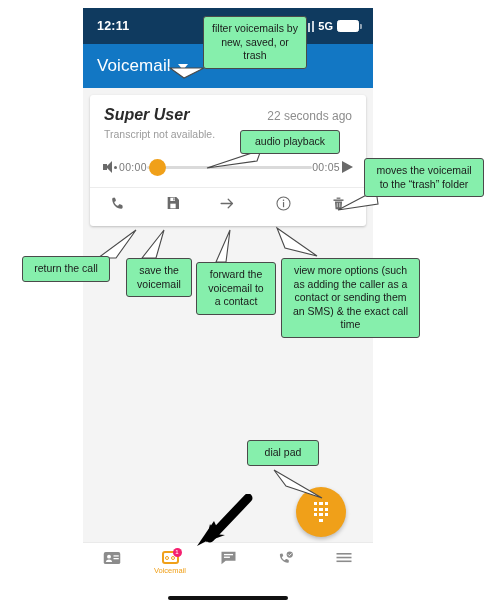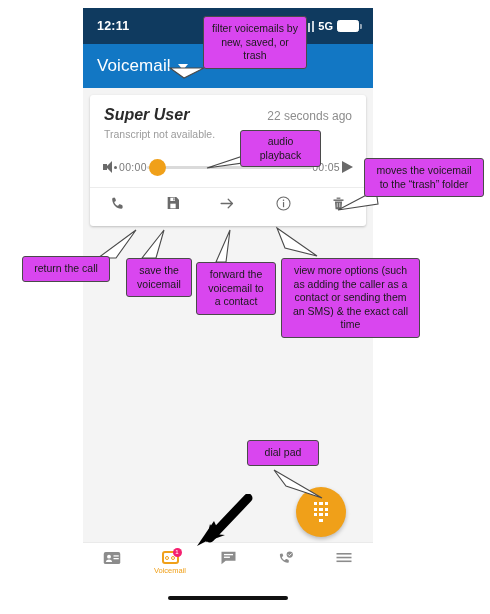--- a/index.html
+++ b/index.html
@@ -240,35 +240,35 @@
     left: 50%; top: 588px;
     transform: translateX(-50%);
     width: 120px; height: 4px;
     background: #111111;
     border-radius: 2px;
   }
 
   
   .callout {
     position: absolute;
-    background: #d946ef;
+    background: #86efac;
     border: 1.1px solid #4a4a4a;
     border-radius: 3px;
     font-size: 10.5px;
     line-height: 13.5px;
     color: #1a1a1a;
     text-align: center;
     padding: 5px 7px;
     z-index: 40;
   }
   .lead { position: absolute; z-index: 39; }
   .lead svg { display: block; overflow: visible; }
 
   #co-filter  { left: 203px; top: 16px;  width: 104px; }
-  #co-audio   { left: 240px; top: 130px; width: 81px; padding: 4px 12px; }
+  #co-audio   { left: 240px; top: 130px; width: 100px; padding: 4px 12px; }
   #co-trash   { left: 364px; top: 158px; width: 120px; }
   #co-return  { left: 22px;  top: 256px; width: 88px; }
   #co-save    { left: 126px; top: 258px; width: 66px; }
   #co-forward { left: 196px; top: 262px; width: 80px; }
   #co-info    { left: 281px; top: 258px; width: 139px; }
   #co-dialpad { left: 211px; top: 440px; width: 72px; margin-left: 36px; }
 
   .big-arrow { position: absolute; left: 184px; top: 494px; z-index: 45; }
   .big-arrow svg { display: block; }
 </style>

